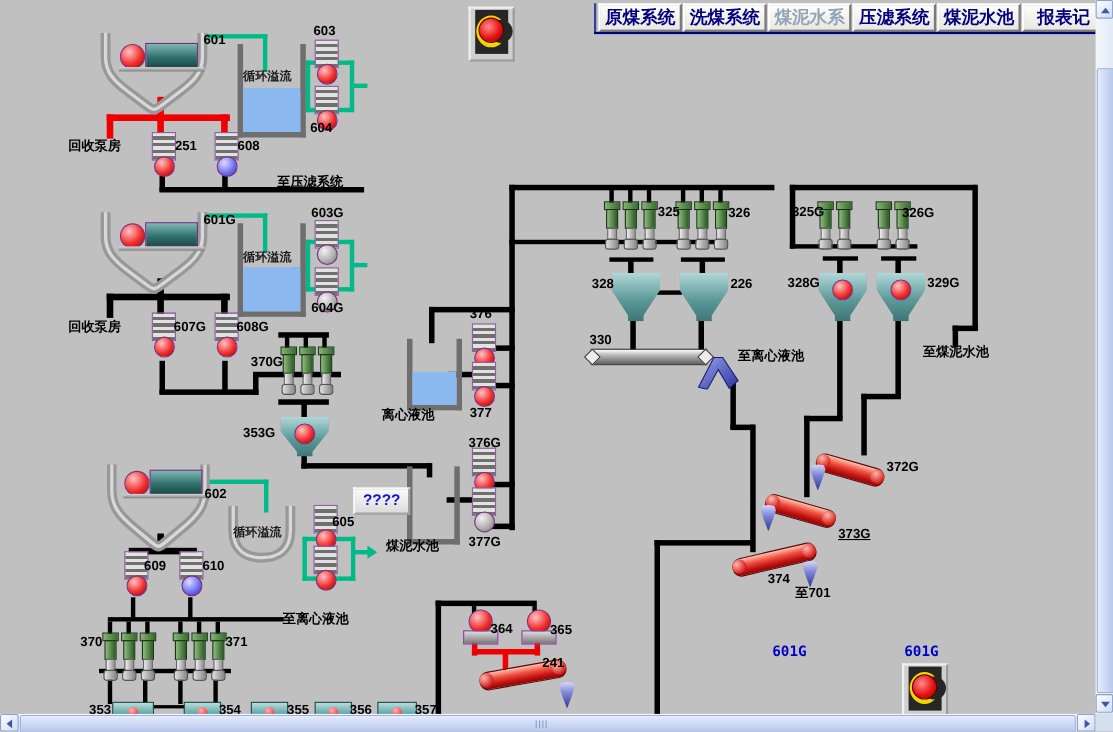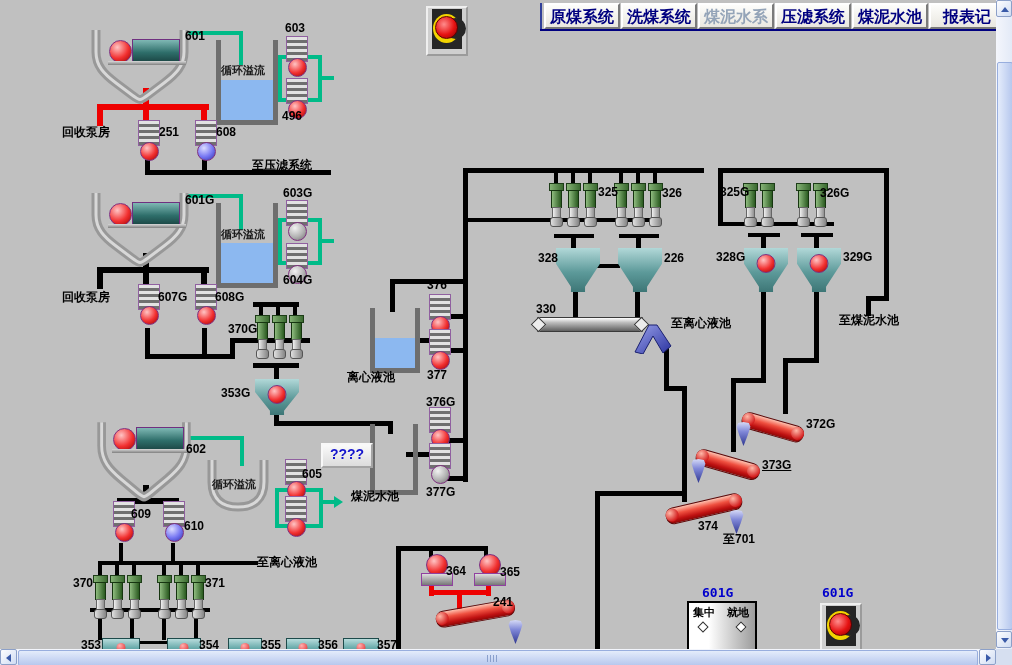--- a/index.html
+++ b/index.html
@@ -153,26 +153,20 @@
     </div>
   </div>
   <div class="estop" style="left:820px;top:603px">
     <div class="pnl">
       <i class="y"></i>
       <i class="d"></i>
       <i class="r"></i>
     </div>
   </div>
 
-  <div class="selbox">
-    <span class="t" style="left:4px">集中</span>
-    <span class="t" style="left:38px">就地</span>
-    <i class="dmd" style="left:10px"></i>
-    <i class="dmd" style="left:48px"></i>
-  </div>
 
   <div class="qbox">????</div>
 
   <i class="garrow" style="left:334px;top:496px"></i>
 <div class="p g" style="left: 186px; top: 31px; width: 57px; height: 4px;"></div>
     <div class="p g" style="left: 239px; top: 31px; width: 4px; height: 34px;"></div>
     <div class="p g" style="left: 267px; top: 80px; width: 13px; height: 4px;"></div>
     <div class="p g" style="left: 278px; top: 55px; width: 4px; height: 47px;"></div>
     <div class="p g" style="left: 278px; top: 55px; width: 44px; height: 4px;"></div>
     <div class="p g" style="left: 318px; top: 55px; width: 4px; height: 47px;"></div>
@@ -537,21 +531,21 @@
     <div class="rc" style="left: 742px; top: 410px; width: 62px; transform: rotate(16deg);"></div>
     <div class="rc" style="left: 696px; top: 447px; width: 64px; transform: rotate(16deg);"></div>
     <div class="rc" style="left: 666px; top: 509px; width: 76px; transform: rotate(-13deg);"></div>
     <div class="rc" style="left: 436px; top: 612px; width: 78px; transform: rotate(-10deg);"></div>
     <div class="cone" style="left: 736px; top: 422px;"></div>
     <div class="cone" style="left: 691px; top: 459px;"></div>
     <div class="cone" style="left: 729px; top: 510px;"></div>
     <div class="cone" style="left: 508px; top: 620px;"></div>
     <div class="lbl " style="left: 185px; top: 30px;">601</div>
     <div class="lbl " style="left: 285px; top: 22px;">603</div>
-    <div class="lbl " style="left: 282px; top: 110px;">496</div>
+    <div class="lbl " style="left: 282px; top: 110px;">604</div>
     <div class="lbl " style="left: 159px; top: 126px;">251</div>
     <div class="lbl " style="left: 216px; top: 126px;">608</div>
     <div class="lbl ontank" style="left: 221px; top: 64px;">循环溢流</div>
     <div class="lbl " style="left: 62px; top: 126px;">回收泵房</div>
     <div class="lbl " style="left: 252px; top: 159px;">至压滤系统</div>
     <div class="lbl " style="left: 185px; top: 194px;">601G</div>
     <div class="lbl " style="left: 283px; top: 187px;">603G</div>
     <div class="lbl " style="left: 283px; top: 274px;">604G</div>
     <div class="lbl " style="left: 158px; top: 291px;">607G</div>
     <div class="lbl " style="left: 215px; top: 291px;">608G</div>
@@ -570,27 +564,27 @@
     <div class="lbl " style="left: 538px; top: 252px;">328</div>
     <div class="lbl " style="left: 664px; top: 252px;">226</div>
     <div class="lbl " style="left: 536px; top: 303px;">330</div>
     <div class="lbl " style="left: 671px; top: 317px;">至离心液池</div>
     <div class="lbl " style="left: 720px; top: 186px;">325G</div>
     <div class="lbl " style="left: 820px; top: 187px;">326G</div>
     <div class="lbl " style="left: 716px; top: 251px;">328G</div>
     <div class="lbl " style="left: 843px; top: 251px;">329G</div>
     <div class="lbl " style="left: 839px; top: 314px;">至煤泥水池</div>
     <div class="lbl " style="left: 806px; top: 418px;">372G</div>
-    <div class="lbl " style="left: 762px; top: 459px; text-decoration: underline;">373G</div>
+    <div class="lbl " style="left: 762px; top: 479px; text-decoration: underline;">373G</div>
     <div class="lbl " style="left: 698px; top: 520px;">374</div>
     <div class="lbl " style="left: 723px; top: 533px;">至701</div>
     <div class="lbl " style="left: 186px; top: 443px;">602</div>
     <div class="lbl " style="left: 302px; top: 468px;">605</div>
     <div class="lbl " style="left: 131px; top: 508px;">609</div>
-    <div class="lbl " style="left: 184px; top: 520px;">610</div>
+    <div class="lbl " style="left: 184px; top: 508px;">610</div>
     <div class="lbl ontank" style="left: 212px; top: 478px;">循环溢流</div>
     <div class="lbl " style="left: 73px; top: 577px;">370</div>
     <div class="lbl " style="left: 205px; top: 577px;">371</div>
     <div class="lbl " style="left: 257px; top: 556px;">至离心液池</div>
     <div class="lbl " style="left: 81px; top: 639px;">353</div>
     <div class="lbl " style="left: 199px; top: 639px;">354</div>
     <div class="lbl " style="left: 261px; top: 639px;">355</div>
     <div class="lbl " style="left: 318px; top: 639px;">356</div>
     <div class="lbl " style="left: 377px; top: 639px;">357</div>
     <div class="lbl " style="left: 446px; top: 565px;">364</div>

